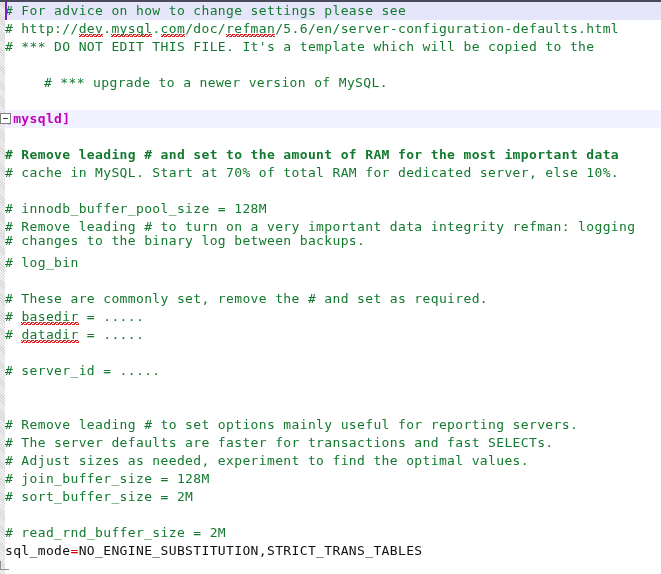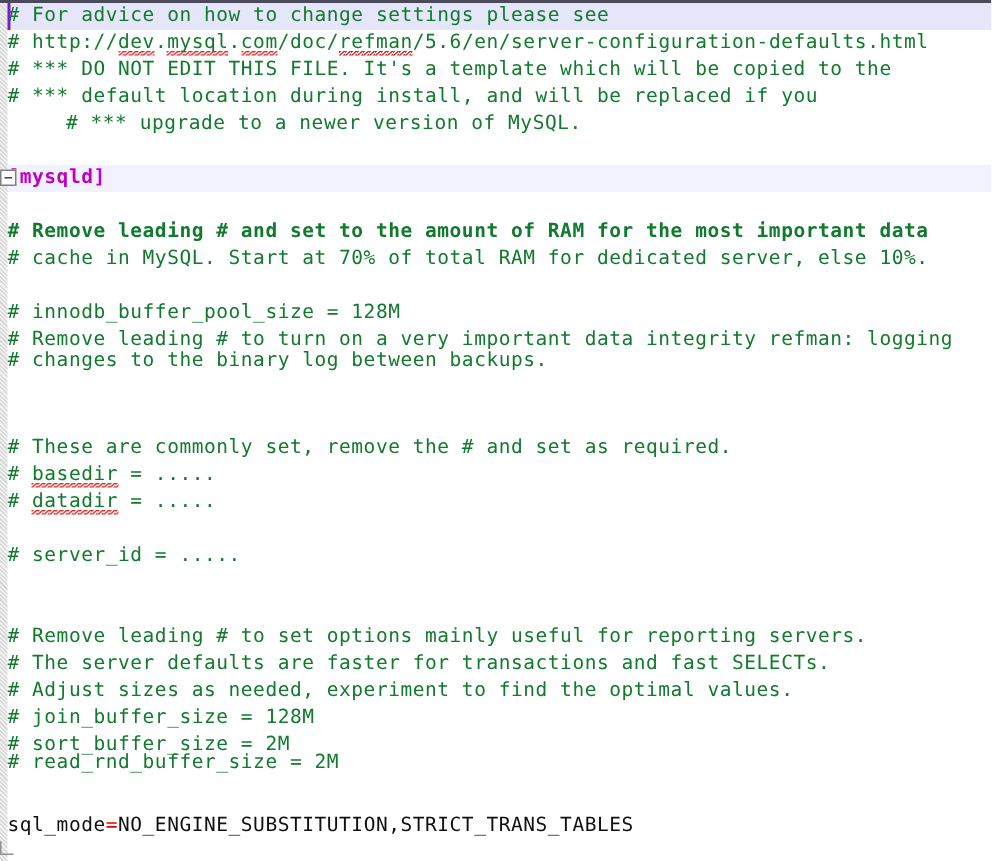--- a/index.html
+++ b/index.html
@@ -140,44 +140,44 @@
 <div id="editor">
 
   <div class="top-rule"></div>
 
   <div class="gutter"></div>
 
   <div class="code-surface" id="code-surface">
       <div class="line current" style="top: 2px;"><span class="txt"><span class="tok-comment"># For advice on how to change settings please see</span></span></div>
       <div class="line" style="top: 20px;"><span class="txt"><span class="tok-comment"># http://<span class="squiggle">dev</span>.<span class="squiggle">mysql</span>.<span class="squiggle">com</span>/doc/<span class="squiggle">refman</span>/5.6/en/server-configuration-defaults.html</span></span></div>
       <div class="line" style="top: 38px;"><span class="txt"><span class="tok-comment"># *** DO NOT EDIT THIS FILE. It's a template which will be copied to the</span></span></div>
-      <div class="line" style="top: 56px;"><span class="txt"><span class="tok-comment"># *** default location during install, and will be replaced if you</span></span></div>
       <div class="line" style="top: 74px; margin-left: 39px;"><span class="txt"><span class="tok-comment"># *** upgrade to a newer version of MySQL.</span></span></div>
       <div class="line" style="top: 92px;"><span class="txt">&nbsp;</span></div>
       <div class="line section-hl" style="top: 110px;"><span class="txt"><span class="tok-section">[mysqld]</span></span></div>
       <div class="line" style="top: 128px;"><span class="txt">&nbsp;</span></div>
       <div class="line" style="top: 146px; font-weight: bold;"><span class="txt"><span class="tok-comment"># Remove leading # and set to the amount of RAM for the most important data</span></span></div>
       <div class="line" style="top: 164px;"><span class="txt"><span class="tok-comment"># cache in MySQL. Start at 70% of total RAM for dedicated server, else 10%.</span></span></div>
       <div class="line" style="top: 200px;"><span class="txt"><span class="tok-comment"># innodb_buffer_pool_size = 128M</span></span></div>
       <div class="line" style="top: 200px;"><span class="txt">&nbsp;</span></div>
       <div class="line" style="top: 218px;"><span class="txt"><span class="tok-comment"># Remove leading # to turn on a very important data integrity refman: logging</span></span></div>
       <div class="line" style="top: 232px;"><span class="txt"><span class="tok-comment"># changes to the binary log between backups.</span></span></div>
+      <div class="line" style="top: 254px;"><span class="txt"><span class="tok-comment"># log_bin</span></span></div>
       <div class="line" style="top: 272px;"><span class="txt">&nbsp;</span></div>
       <div class="line" style="top: 290px;"><span class="txt"><span class="tok-comment"># These are commonly set, remove the # and set as required.</span></span></div>
       <div class="line" style="top: 326px;"><span class="txt"><span class="tok-comment"># <span class="squiggle">datadir</span> = .....</span></span></div>
       <div class="line" style="top: 308px;"><span class="txt"><span class="tok-comment"># <span class="squiggle">basedir</span> = .....</span></span></div>
       <div class="line" style="top: 362px;"><span class="txt"><span class="tok-comment"># server_id = .....</span></span></div>
       <div class="line" style="top: 380px;"><span class="txt">&nbsp;</span></div>
       <div class="line" style="top: 398px;"><span class="txt">&nbsp;</span></div>
       <div class="line" style="top: 416px;"><span class="txt"><span class="tok-comment"># Remove leading # to set options mainly useful for reporting servers.</span></span></div>
       <div class="line" style="top: 434px;"><span class="txt"><span class="tok-comment"># The server defaults are faster for transactions and fast SELECTs.</span></span></div>
       <div class="line" style="top: 452px;"><span class="txt"><span class="tok-comment"># Adjust sizes as needed, experiment to find the optimal values.</span></span></div>
       <div class="line" style="top: 470px;"><span class="txt"><span class="tok-comment"># join_buffer_size = 128M</span></span></div>
       <div class="line" style="top: 488px;"><span class="txt"><span class="tok-comment"># sort_buffer_size = 2M</span></span></div>
-      <div class="line" style="top: 500px;"><span class="txt"><span class="tok-comment"># read_rnd_buffer_size = 2M</span></span></div>
+      <div class="line" style="top: 524px;"><span class="txt"><span class="tok-comment"># read_rnd_buffer_size = 2M</span></span></div>
       <div class="line" style="top: 524px;"><span class="txt">&nbsp;</span></div>
       <div class="line" style="top: 542px;"><span class="txt"><span class="tok-key">sql_mode</span><span class="tok-op">=</span><span class="tok-value">NO_ENGINE_SUBSTITUTION,STRICT_TRANS_TABLES</span></span></div>
       <div class="line" style="top: 560px;"><span class="txt">&nbsp;</span></div>
     </div>
 
 <div class="caret-bar" style="top: 2px; height: 18px;"></div>
     <div class="fold-marker box" style="top: 113px;"></div>
     <div class="fold-marker endcap" style="top: 561px;"></div>
   </div>
 

